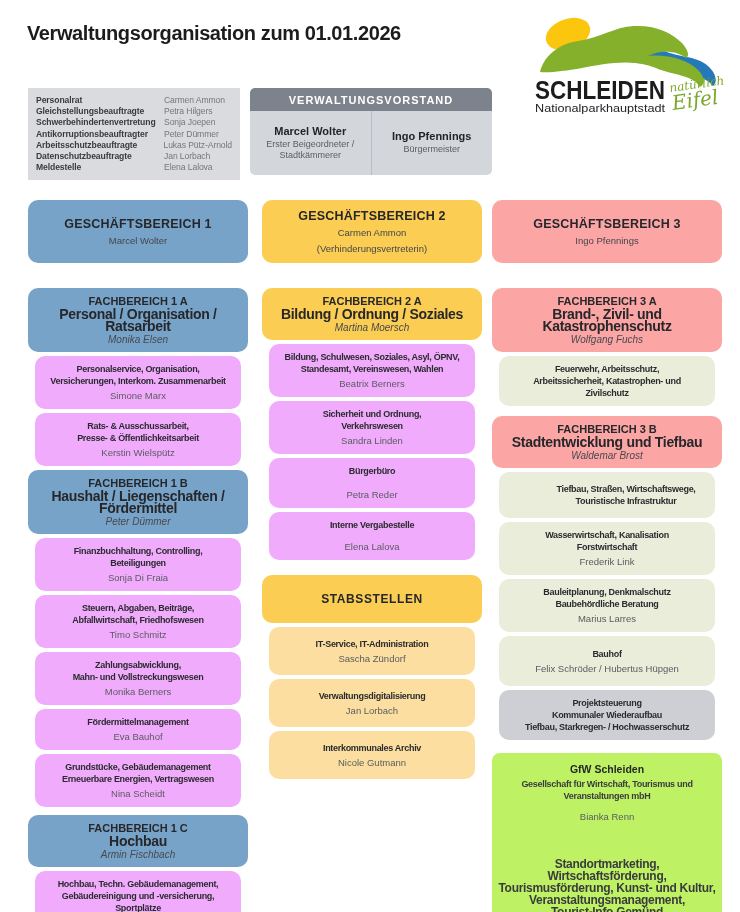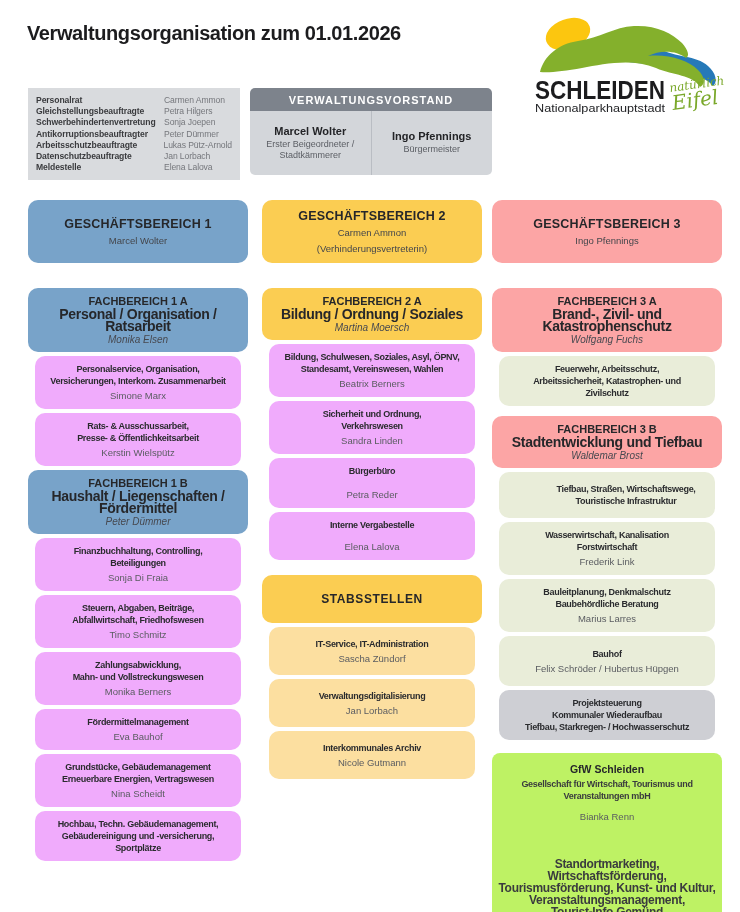--- a/index.html
+++ b/index.html
@@ -185,20 +185,25 @@
     </div>
     <div class="unit bg-blue-l">
       <div class="t">Fördermittelmanagement</div>
       <div class="n">Eva Bauhof</div>
     </div>
     <div class="unit bg-blue-l">
       <div class="t">Grundstücke, Gebäudemanagement
 Erneuerbare Energien, Vertragswesen</div>
       <div class="n">Nina Scheidt</div>
     </div>
+    <div class="fbh bg-blue mt-xs">
+      <div class="code">FACHBEREICH 1 C</div>
+      <div class="sub">Hochbau</div>
+      <div class="name">Armin Fischbach</div>
+    </div>
     <div class="unit bg-blue-l">
       <div class="t">Hochbau, Techn. Gebäudemanagement,
 Gebäudereinigung und -versicherung,
 Sportplätze</div>
     </div>
   </div>
 
   <div class="col" id="col2">
     <div class="gb bg-yellow">
       <div class="gb-title">GESCHÄFTSBEREICH 2</div>

